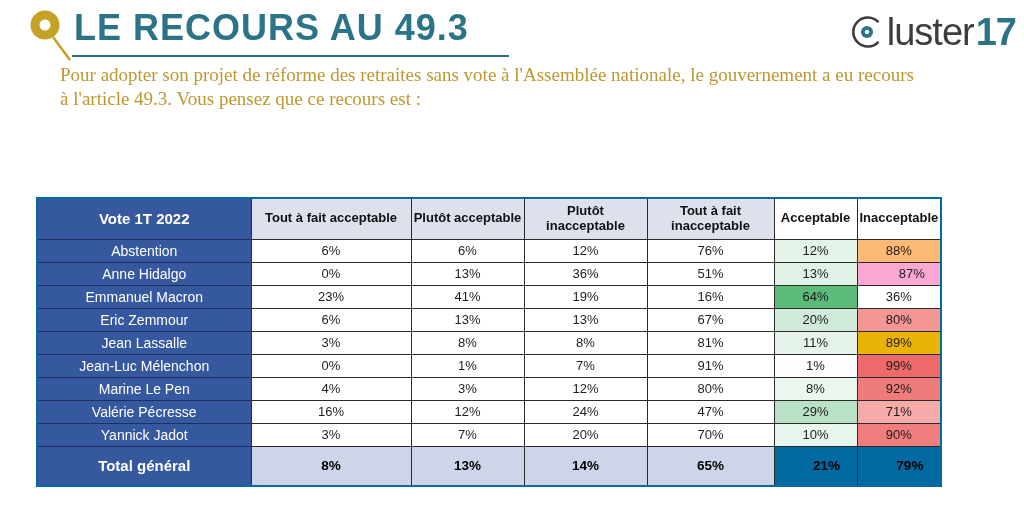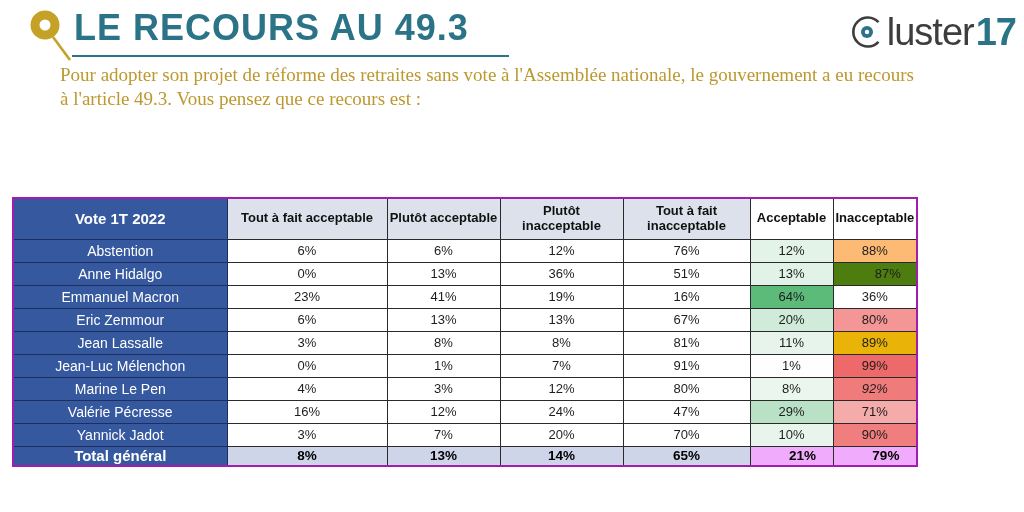--- a/index.html
+++ b/index.html
@@ -49,24 +49,24 @@
     position: absolute; top: 63px; left: 60px;
     width: 860px;
     margin: 0;
     font-family: "Liberation Serif", serif;
     font-size: 19px; line-height: 1.28;
     color: var(--gold);
   }
 
   
   table.results {
-    position: absolute; top: 197px; left: 12px;
+    position: absolute; top: 197px; left: 36px;
     border-collapse: collapse;
     table-layout: fixed;
-    border: 2px solid #a21caf;
+    border: 2px solid #0369a1;
   }
   th, td {
     border: 1px solid #2a2a2a;
     text-align: center;
     vertical-align: middle;
     padding: 0 2px;
     overflow: hidden;
   }
   thead th {
     height: 41px;
@@ -91,29 +91,29 @@
   tbody td.rowlabel {
     background: var(--table-blue);
     color: #ffffff;
     font-size: 14px;
     border-color: #1d2f5e;
   }
   tr.total td {
     font-weight: 700;
     background: var(--total-bg);
     font-size: 13.5px;
-    height: 20px;
+    height: 40px;
     color: #000;
   }
   tr.total td.rowlabel {
     background: var(--table-blue);
     color: #ffffff;
     font-size: 15px;
   }
-  tr.total td.plain { background: #f0abfc; padding-left: 24px; }
+  tr.total td.plain { background: #0369a1; padding-left: 24px; }
 </style>
 </head>
 <body>
 
 <div class="title-block">
   <svg class="magnifier" viewBox="0 0 48 58">
     <circle cx="19" cy="19" r="14.5" fill="#C5A227"></circle>
     <circle cx="19" cy="19" r="5.5" fill="#ffffff"></circle>
     <line x1="27" y1="31" x2="44" y2="54" stroke="#C5A227" stroke-width="2.6"></line>
   </svg>
@@ -163,21 +163,21 @@
         <td style="background: rgb(227, 243, 232);">12%</td>
         <td style="background: #fdba74;">88%</td>
       </tr>
       <tr>
         <td class="rowlabel">Anne Hidalgo</td>
         <td>0%</td>
         <td>13%</td>
         <td>36%</td>
         <td>51%</td>
         <td style="background: rgb(225, 242, 230);">13%</td>
-        <td style="background: #4d7c0f; padding-left: 28px;">87%</td>
+        <td style="background: #f9a8d4; padding-left: 28px;">87%</td>
       </tr>
       <tr>
         <td class="rowlabel">Emmanuel Macron</td>
         <td>23%</td>
         <td>41%</td>
         <td>19%</td>
         <td>16%</td>
         <td style="background: rgb(92, 187, 121);">64%</td>
         <td style="background: rgb(255, 255, 255);">36%</td>
       </tr>
@@ -208,21 +208,21 @@
         <td style="background: rgb(253, 254, 253);">1%</td>
         <td style="background: rgb(238, 106, 106);">99%</td>
       </tr>
       <tr>
         <td class="rowlabel">Marine Le Pen</td>
         <td>4%</td>
         <td>3%</td>
         <td>12%</td>
         <td>80%</td>
         <td style="background: rgb(235, 246, 239);">8%</td>
-        <td style="background: rgb(240, 123, 123); font-style: italic;">92%</td>
+        <td style="background: rgb(240, 123, 123);">92%</td>
       </tr>
       <tr>
         <td class="rowlabel">Valérie Pécresse</td>
         <td>16%</td>
         <td>12%</td>
         <td>24%</td>
         <td>47%</td>
         <td style="background: rgb(185, 225, 198);">29%</td>
         <td style="background: rgb(246, 171, 171);">71%</td>
       </tr>

